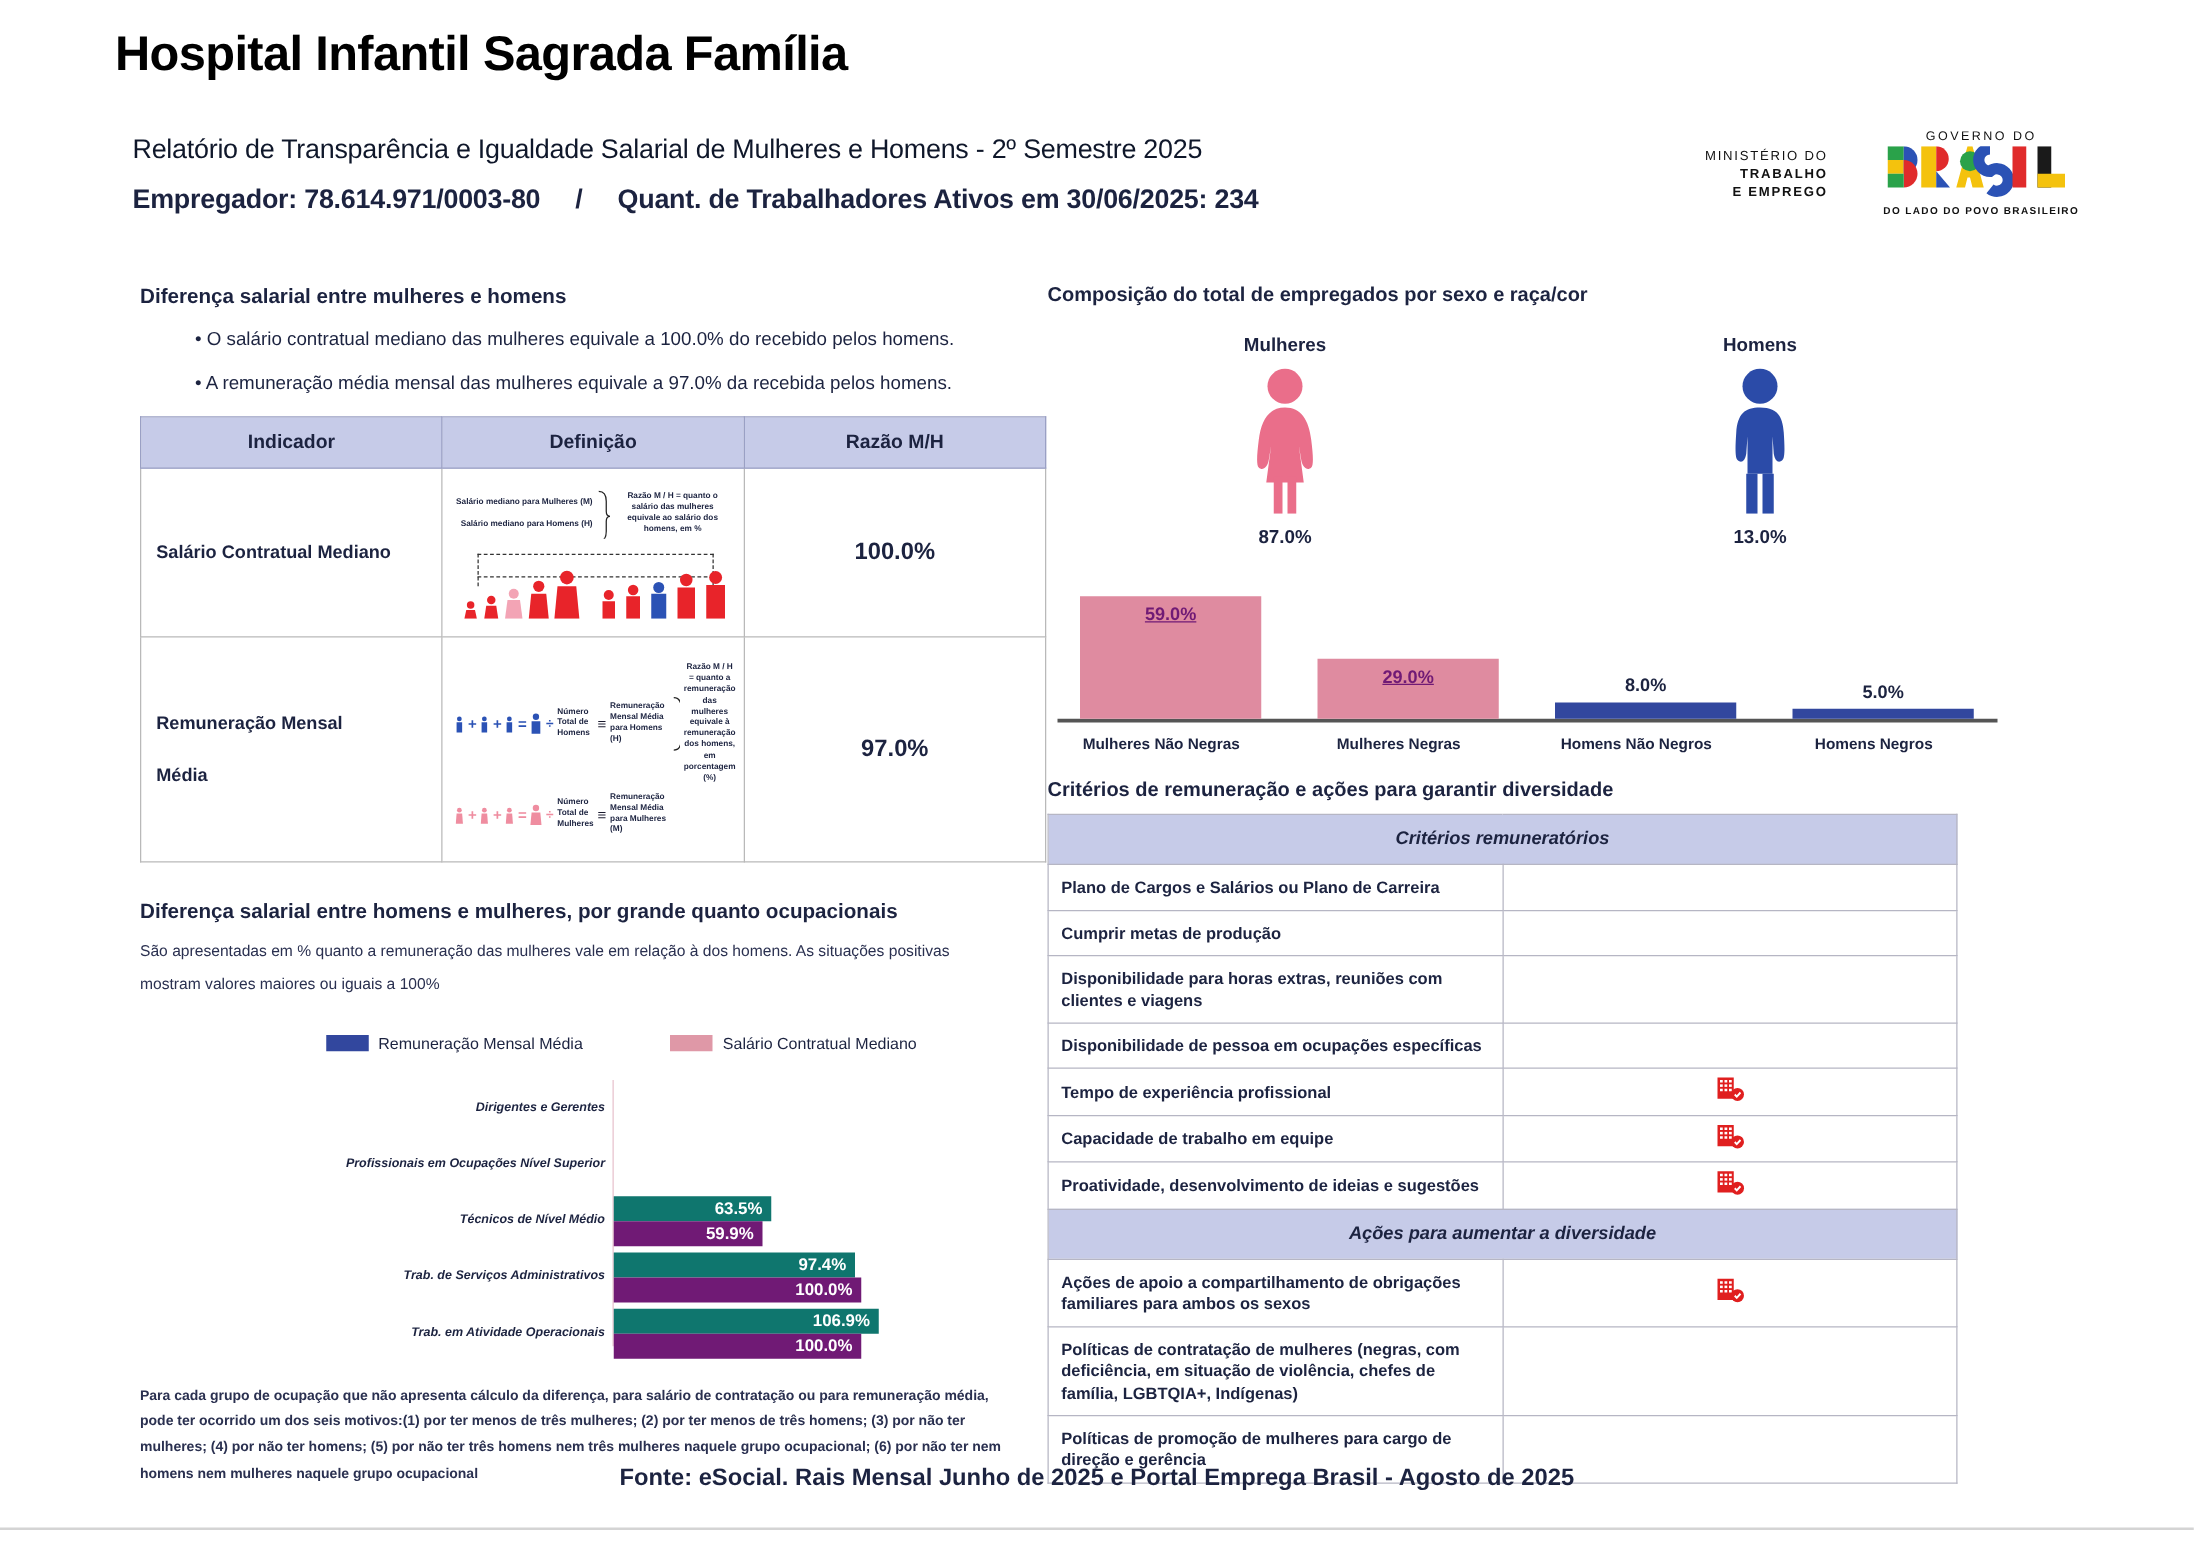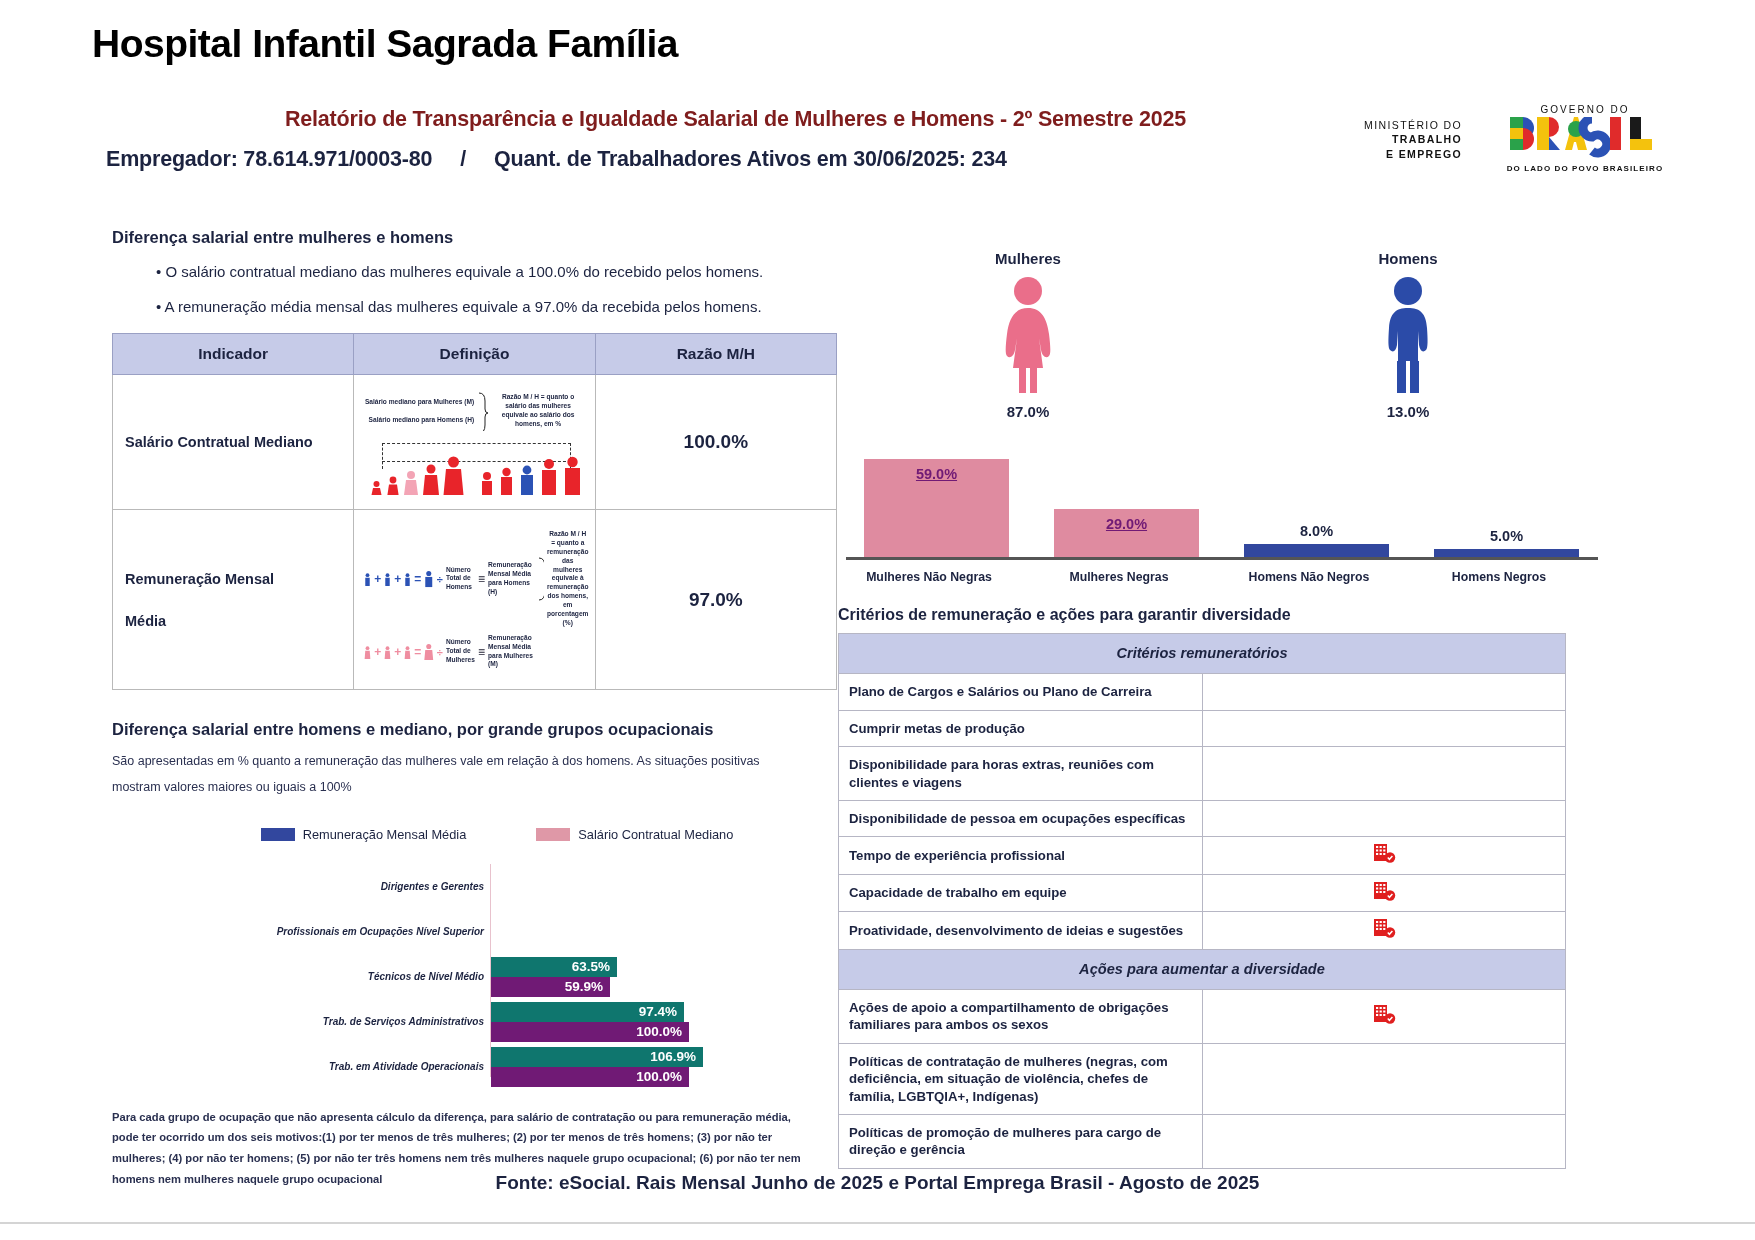--- a/index.html
+++ b/index.html
@@ -13,21 +13,21 @@
     overflow: hidden;
   }
 
   
   .page-title {
     position:absolute; left:92px; top:22px;
     font-size: 39px; font-weight: 800; letter-spacing:-0.5px;
     color:#000;
   }
   .subhead { position:absolute; left:106px; top:107px; width:1080px; }
-  .subhead .l1 { font-size:21.5px; font-weight:700; color:#7f1d1d; letter-spacing:-0.2px;text-align:right; }
+  .subhead .l1 { font-size:21.5px; font-weight:400; color:#0f172a; letter-spacing:-0.2px; }
   .subhead .l2 { font-size:21.5px; font-weight:700; color:#1c2340; margin-top:15px; letter-spacing:-0.2px; }
   .subhead .l2 .sep { display:inline-block; padding:0 28px; }
 
   
   .ministry { position:absolute; left:1352px; top:118px; text-align:right; }
   .ministry div { font-size:10.5px; font-weight:700; letter-spacing:1.4px; color:#111; line-height:1.38;padding-left:12px; }
   .ministry .ln1 { font-weight:500; }
 
   .gov-logo { position:absolute; left:1500px; top:104px; width:170px; }
   .gov-logo .gtop { font-size:10px; font-weight:400; letter-spacing:2px; text-align:center; color:#111; }
@@ -301,21 +301,21 @@
           <div class="microtxt" style="width:74px;">Remuneração Mensal Média para Mulheres (M)</div>
           <div style="width:9px;"></div>
           <div style="width:66px;"></div>
         </div>
       </td>
       <td class="c-raz">97.0%</td>
     </tr>
   </tbody>
     </table>
 
-  <div class="sect-h" style="margin-top:30px;">Diferença salarial entre homens e mediano, por grande grupos ocupacionais</div>
+  <div class="sect-h" style="margin-top:30px;">Diferença salarial entre homens e mulheres, por grande quanto ocupacionais</div>
   <div class="occ-note">
     <div>São apresentadas em % quanto a remuneração das mulheres vale em relação à dos homens. As situações positivas</div>
     <div>mostram valores maiores ou iguais a 100%</div>
   </div>
 
   <div class="legend">
     <div class="it">
       <span class="sw" style="background:#32479e;"></span>
       <span>Remuneração Mensal Média</span>
     </div>
@@ -361,20 +361,21 @@
         <div class="bar b-pink" style="width:198px;">100.0%</div>
       </div>
     </div>
   </div>
 
   <div class="footnote">Para cada grupo de ocupação que não apresenta cálculo da diferença, para salário de contratação ou para remuneração média, pode ter ocorrido um dos seis motivos:(1) por ter menos de três mulheres; (2) por ter menos de três homens; (3) por não ter mulheres; (4) por não ter homens; (5) por não ter três homens nem três mulheres naquele grupo ocupacional; (6) por não ter nem homens nem mulheres naquele grupo ocupacional</div>
 </div>
 
 <div class="col-right">
 
+  <div class="comp-title">Composição do total de empregados por sexo e raça/cor</div>
 
   <div class="fig-wrap">
     <div class="fig">
       <div class="cap">Mulheres</div>
       <svg width="66" height="118" viewBox="0 0 66 118">
         <circle cx="33" cy="16" r="14" fill="#ea6e8a"></circle>
         <path d="M33 33 c-13 0 -19 10 -21 26 c-1.5 12 -2 20 0 22 c3 3 7 0 8 -6 l2 -12 l-4 30 h30 l-4 -30 l2 12 c1 6 5 9 8 6 c2 -2 1.5 -10 0 -22 c-2 -16 -8 -26 -21 -26 z" fill="#ea6e8a"></path>
         <rect x="24" y="88" width="7" height="30" fill="#ea6e8a"></rect>
         <rect x="35" y="88" width="7" height="30" fill="#ea6e8a"></rect>
       </svg>

